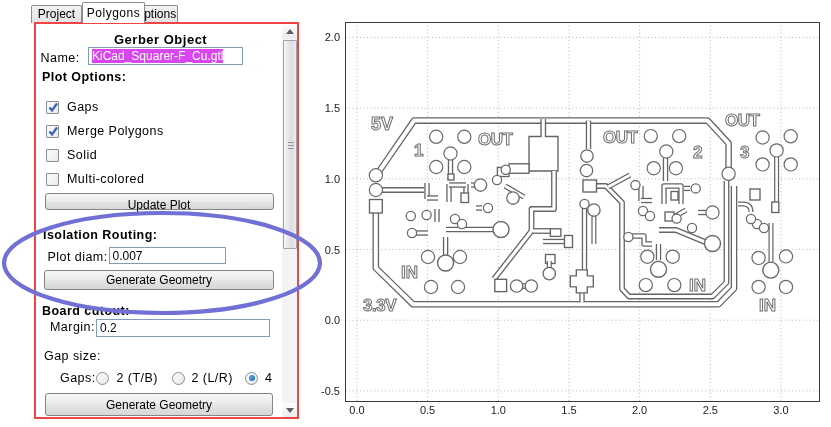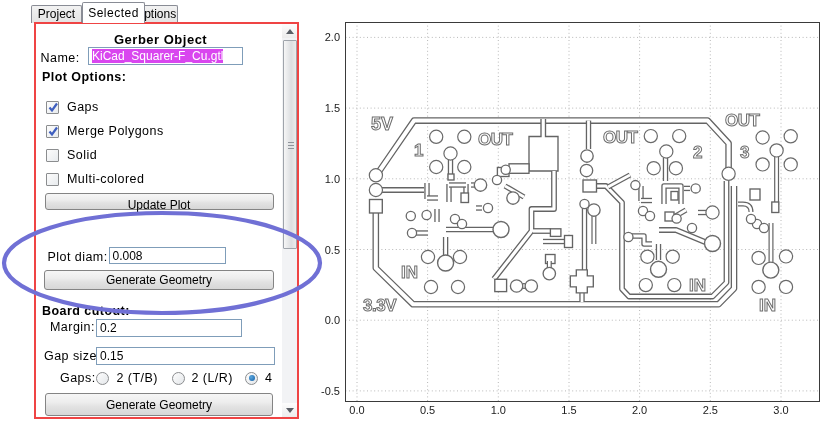--- a/index.html
+++ b/index.html
@@ -31,21 +31,21 @@
 .sbtn { position:absolute; left:0; width:15px; height:14px; background:linear-gradient(#fdfdfd,#ececec); }
 .sthumb { position:absolute; left:0.5px; width:14px; background:linear-gradient(to right,#f6f6f6,#dcdee1 60%,#ececec);
   border:1px solid #9fa4ab; border-radius:1px; }
 .arrow { width:0; height:0; position:absolute; left:3.5px; }
 .up { top:5px; border-left:4px solid transparent; border-right:4px solid transparent; border-bottom:5px solid #5a5f66; }
 .dn { top:5px; border-left:4px solid transparent; border-right:4px solid transparent; border-top:5px solid #5a5f66; }
 </style></head>
 <body>
 
 <div class="tab" style="left:31px; width:51px;">Project</div>
-<div class="tab active" style="left:82px; width:63px;">Selected</div>
+<div class="tab active" style="left:82px; width:63px;">Polygons</div>
 <div class="tab" style="left:133px; width:45px;text-align:center;">Options</div>
 
 <div id="panel">
   <div class="lbl bold" style="left:78px; top:8px; font-size:13px; letter-spacing:0.5px;">Gerber Object</div>
   <div class="lbl" style="left:4.5px; top:26.5px;">Name:</div>
   <div class="inp" style="left:52px; top:23px; width:155px; height:18px;"><span style="background:#d946ef; color:#fff;">KiCad_Squarer-F_Cu.gtl</span></div>
   <div class="lbl bold" style="left:6px; top:46px;">Plot Options:</div>
 
   <div class="cb" style="left:9.5px; top:77px;">
       <svg width="13" height="14">
@@ -59,29 +59,29 @@
       </svg>
     </div>
   <div class="lbl" style="left:31px; top:99.5px;">Merge Polygons</div>
   <div class="cb" style="left:9.5px; top:125px;"></div>
   <div class="lbl" style="left:31px; top:123.5px;">Solid</div>
   <div class="cb" style="left:9.5px; top:149px;"></div>
   <div class="lbl" style="left:31px; top:147.5px;">Multi-colored</div>
 
   <div class="btn" style="left:8.5px; top:169px; width:229px; height:17px; line-height:23px;">Update Plot</div>
 
+  <div class="lbl bold" style="left:7px; top:204px;">Isolation Routing:</div>
   <div class="lbl" style="left:11.5px; top:225.5px;">Plot diam:</div>
-  <div class="inp" style="left:72.5px; top:223px; width:117px; height:17px;">0.008</div>
+  <div class="inp" style="left:72.5px; top:223px; width:117px; height:17px;">0.007</div>
   <div class="btn" style="left:8px; top:246px; width:230px; height:20px; line-height:19px;">Generate Geometry</div>
 
   <div class="lbl bold" style="left:6px; top:279.5px;">Board cutout:</div>
   <div class="lbl" style="left:14px; top:296px;">Margin:</div>
-  <div class="inp" style="left:60px; top:294.5px; width:146px; height:18px;">0.2</div>
+  <div class="inp" style="left:60px; top:294.5px; width:174px; height:18px;">0.2</div>
   <div class="lbl" style="left:8px; top:325px;">Gap size:</div>
-  <div class="inp" style="left:60px; top:322.5px; width:179px; height:18px;">0.15</div>
 
   <div class="lbl" style="left:24px; top:346.5px;">Gaps:</div>
   <div class="radio" style="left:60px; top:347.5px;"></div>
   <div class="lbl" style="left:80.5px; top:346.5px;">2 (T/B)</div>
   <div class="radio" style="left:135.5px; top:347.5px;"></div>
   <div class="lbl" style="left:155.5px; top:346.5px;">2 (L/R)</div>
   <div class="radio" style="left:209px; top:347.5px;">
       <div class="dot"></div>
     </div>
   <div class="lbl" style="left:229px; top:346.5px;">4</div>

